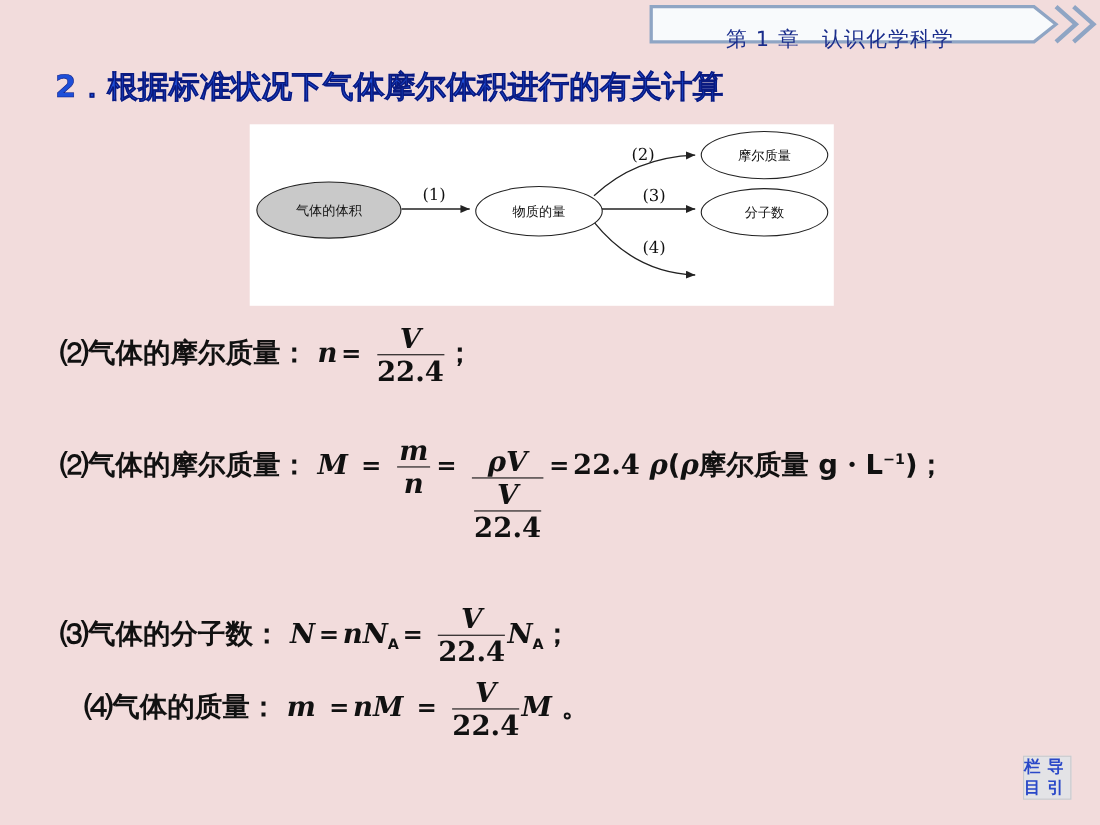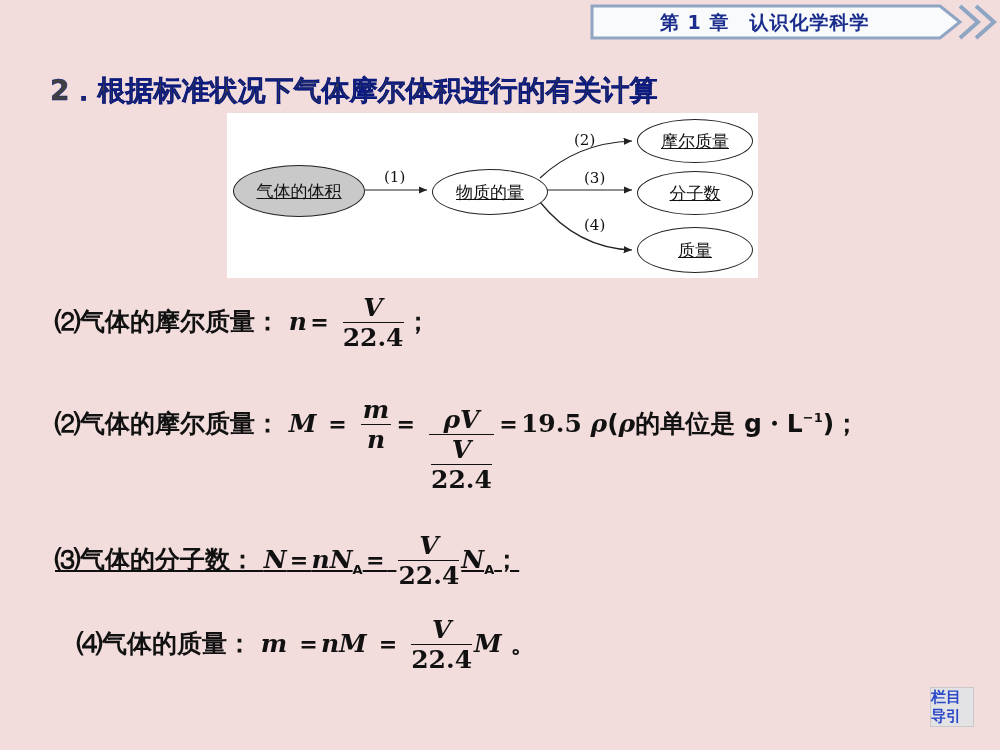--- a/index.html
+++ b/index.html
@@ -1,37 +1,37 @@
 <!DOCTYPE html>
 <html><head>
 <meta charset="utf-8">
 <style>
   html, body { margin:0; padding:0; }
   body { width:1000px; height:750px; background:#f2dcdc; position:relative; overflow:hidden;
          font-family: "DejaVu Serif", "Liberation Serif", serif; color:#111; }
   .banner { position:absolute; left:590px; top:4px; width:370px; height:34px; }
   .banner svg { position:absolute; left:0; top:0; }
-  .banner-text { position:absolute; left:70px; top:6px; font-size:19px; font-weight:bold; color:#1a2d8c;
+  .banner-text { position:absolute; left:70px; top:19px; font-size:19px; font-weight:normal; color:#1a2d8c;
                  font-family:"DejaVu Sans", sans-serif; letter-spacing:1px; }
-  .heading { position:absolute; left:50px; top:72px; font-size:28px; font-weight:bold; color:#404040;
+  .heading { position:absolute; left:50px; top:60px; font-size:28px; font-weight:bold; color:#1d4ed8;
              font-family:"DejaVu Sans", sans-serif; -webkit-text-stroke:0.5px #0a1a80; letter-spacing:0px; }
   .diagram { position:absolute; left:227px; top:113px; width:531px; height:165px; background:#fff; }
   .node { position:absolute; border:1.3px solid #222; border-radius:50%; display:flex; align-items:center;
-          justify-content:center; font-size:17px; background:#fff; box-sizing:border-box;text-decoration:underline; }
+          justify-content:center; font-size:12px; background:#fff; box-sizing:border-box; }
   .node.gray { background:#c9c9c9; }
   .elabel { position:absolute; font-size:15px; }
   .line { position:absolute; font-size:25px; font-family:"DejaVu Sans", sans-serif; font-weight:bold; color:#111; white-space:nowrap; }
   .math { font-family:"DejaVu Serif", serif; font-style:italic; font-weight:bold; }
   .num { font-family:"DejaVu Serif", serif; font-weight:bold; }
   .frac { display:inline-block; vertical-align:middle; text-align:center; margin:0 2px; }
   .frac .top { display:block; border-bottom:1.5px solid #111; padding:0 2px; }
   .frac .bot { display:block; }
   sub, sup { font-size:13px; }
   .nav-btn { position:absolute; left:930px; top:687px; width:44px; height:40px; background:#e3e3e6;
-             border:1px solid #c9c9cc; box-sizing:border-box; display:flex; flex-direction:column;
+             border:1px solid #c9c9cc; box-sizing:border-box; display:flex; flex-direction:row;
              align-items:flex-start; justify-content:center; color:#2a48c8; font-size:15px; font-weight:bold;
              font-family:"DejaVu Sans", sans-serif; line-height:19px; cursor:pointer; }
 </style>
 </head>
 <body>
 
 <div class="banner">
   <svg width="410" height="40">
     <polygon points="2,2 350,2 370,18 350,34 2,34" fill="#f8fafc" stroke="#8fa5c4" stroke-width="3"></polygon>
     <polyline points="370,2 388,18 370,34" fill="none" stroke="#8fa5c4" stroke-width="4"></polyline>
@@ -51,21 +51,20 @@
     </defs>
     <line x1="138" y1="77" x2="200" y2="77" stroke="#222" stroke-width="1.2" marker-end="url(#ah)"></line>
     <path d="M313,65 Q350,30 405,28" fill="none" stroke="#222" stroke-width="1.2" marker-end="url(#ah)"></path>
     <line x1="318" y1="77" x2="405" y2="77" stroke="#222" stroke-width="1.2" marker-end="url(#ah)"></line>
     <path d="M313,89 Q350,135 405,137" fill="none" stroke="#222" stroke-width="1.2" marker-end="url(#ah)"></path>
   </svg>
   <div class="node" style="left:205px;top:56px;width:116px;height:46px;">物质的量</div>
   <div class="node gray" style="left:6px;top:52px;width:132px;height:52px;">气体的体积</div>
   <div class="node" style="left:410px;top:6px;width:116px;height:44px;">摩尔质量</div>
   <div class="node" style="left:410px;top:58px;width:116px;height:44px;">分子数</div>
-  <div class="node" style="left:410px;top:114px;width:116px;height:46px;">质量</div>
   <div class="elabel" style="left:157px;top:55px;">(1)</div>
   <div class="elabel" style="left:347px;top:18px;">(2)</div>
   <div class="elabel" style="left:357px;top:56px;">(3)</div>
   <div class="elabel" style="left:357px;top:103px;">(4)</div>
 </div>
 
 <div class="line" style="left:55px;top:293px;">
   <span>⑵气体的摩尔质量：</span>
   <span class="math">n</span><span class="num">＝</span>
   <span class="frac">
@@ -82,24 +81,24 @@
     <span class="bot math">n</span>
   </span><span class="num">＝</span>
   <span class="frac" style="vertical-align:-40px;">
     <span class="top math">ρV</span>
     <span class="bot">
       <span class="frac">
         <span class="top math">V</span>
         <span class="bot num">22.4</span>
       </span>
     </span>
-  </span><span class="num">＝19.5 </span><span class="math">ρ</span><span>(</span><span class="math">ρ</span><span>的单位是 g・L</span><sup>−1</sup><span>)；</span>
+  </span><span class="num">＝22.4 </span><span class="math">ρ</span><span>(</span><span class="math">ρ</span><span>摩尔质量 g・L</span><sup>−1</sup><span>)；</span>
 </div>
 
-<div class="line" style="left:55px;top:531px;text-decoration:underline;">
+<div class="line" style="left:55px;top:548px;">
   <span>⑶气体的分子数：</span>
   <span class="math">N</span><span class="num">＝</span><span class="math">nN</span><sub>A</sub><span class="num">＝</span>
   <span class="frac">
     <span class="top math">V</span>
     <span class="bot num">22.4</span>
   </span><span class="math">N</span><sub>A</sub><span>；</span>
 </div>
 
 <div class="line" style="left:55px;top:615px;margin-left:22px;">
   <span>⑷气体的质量：</span>

